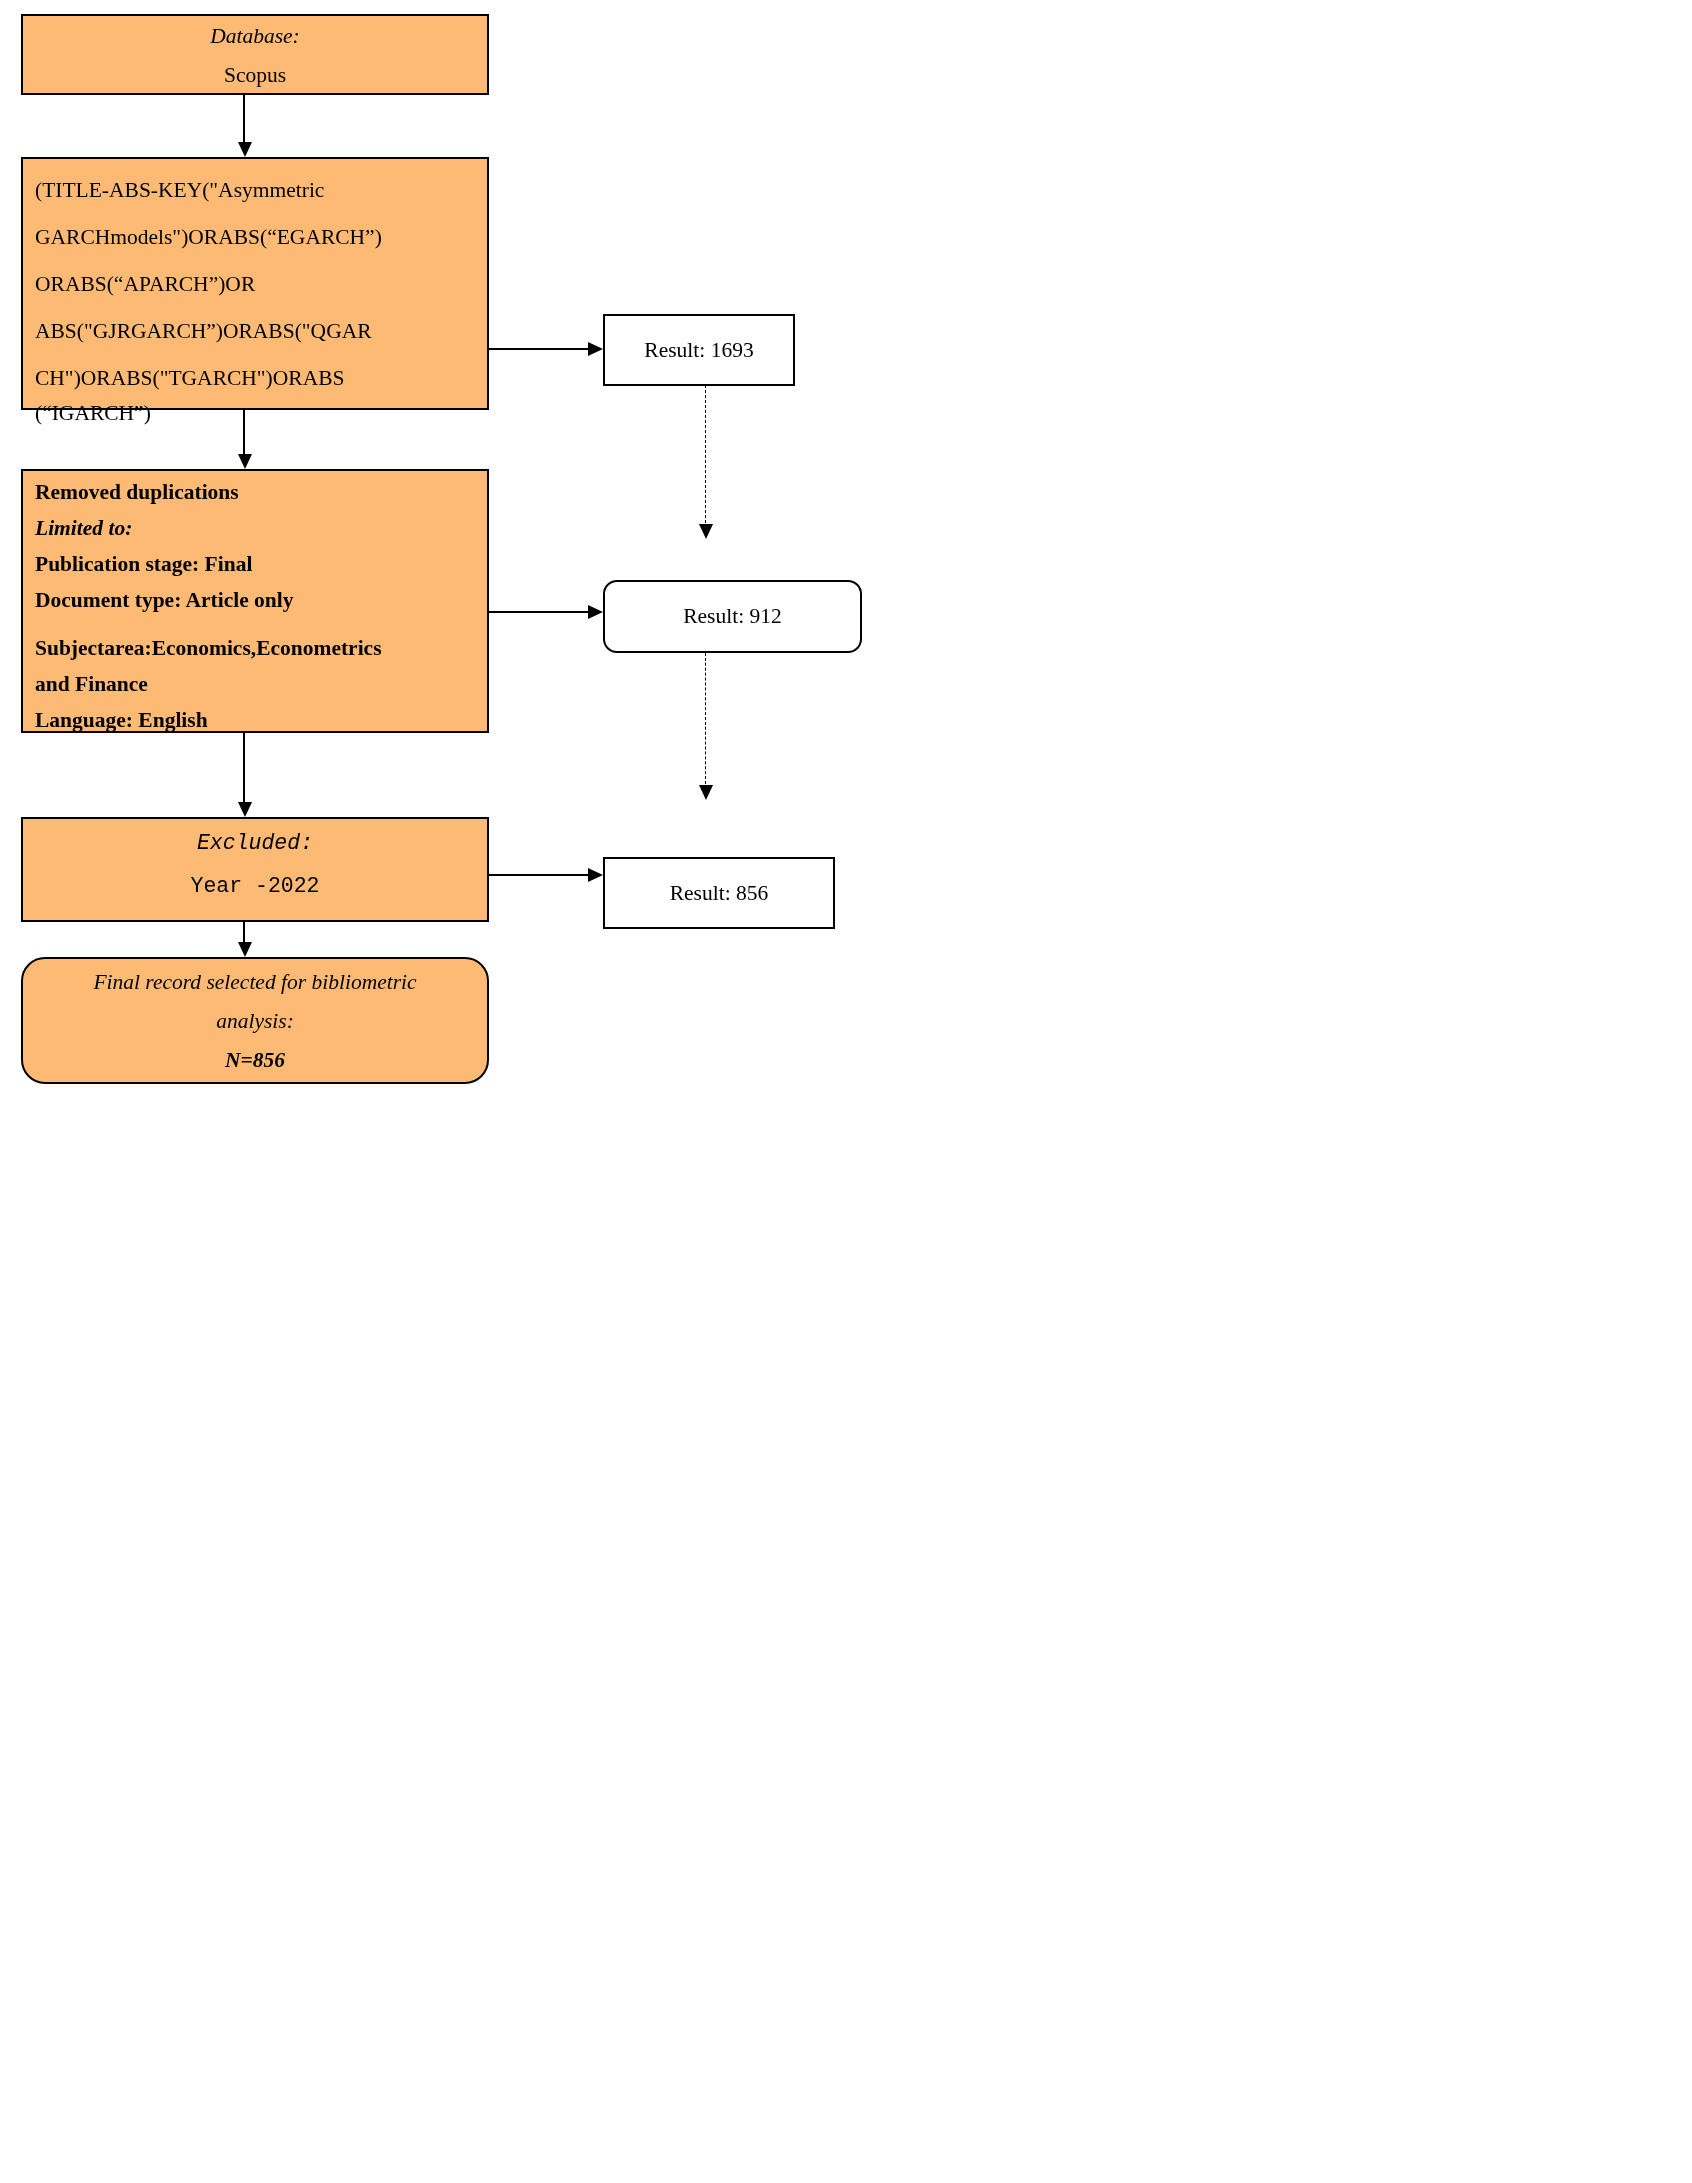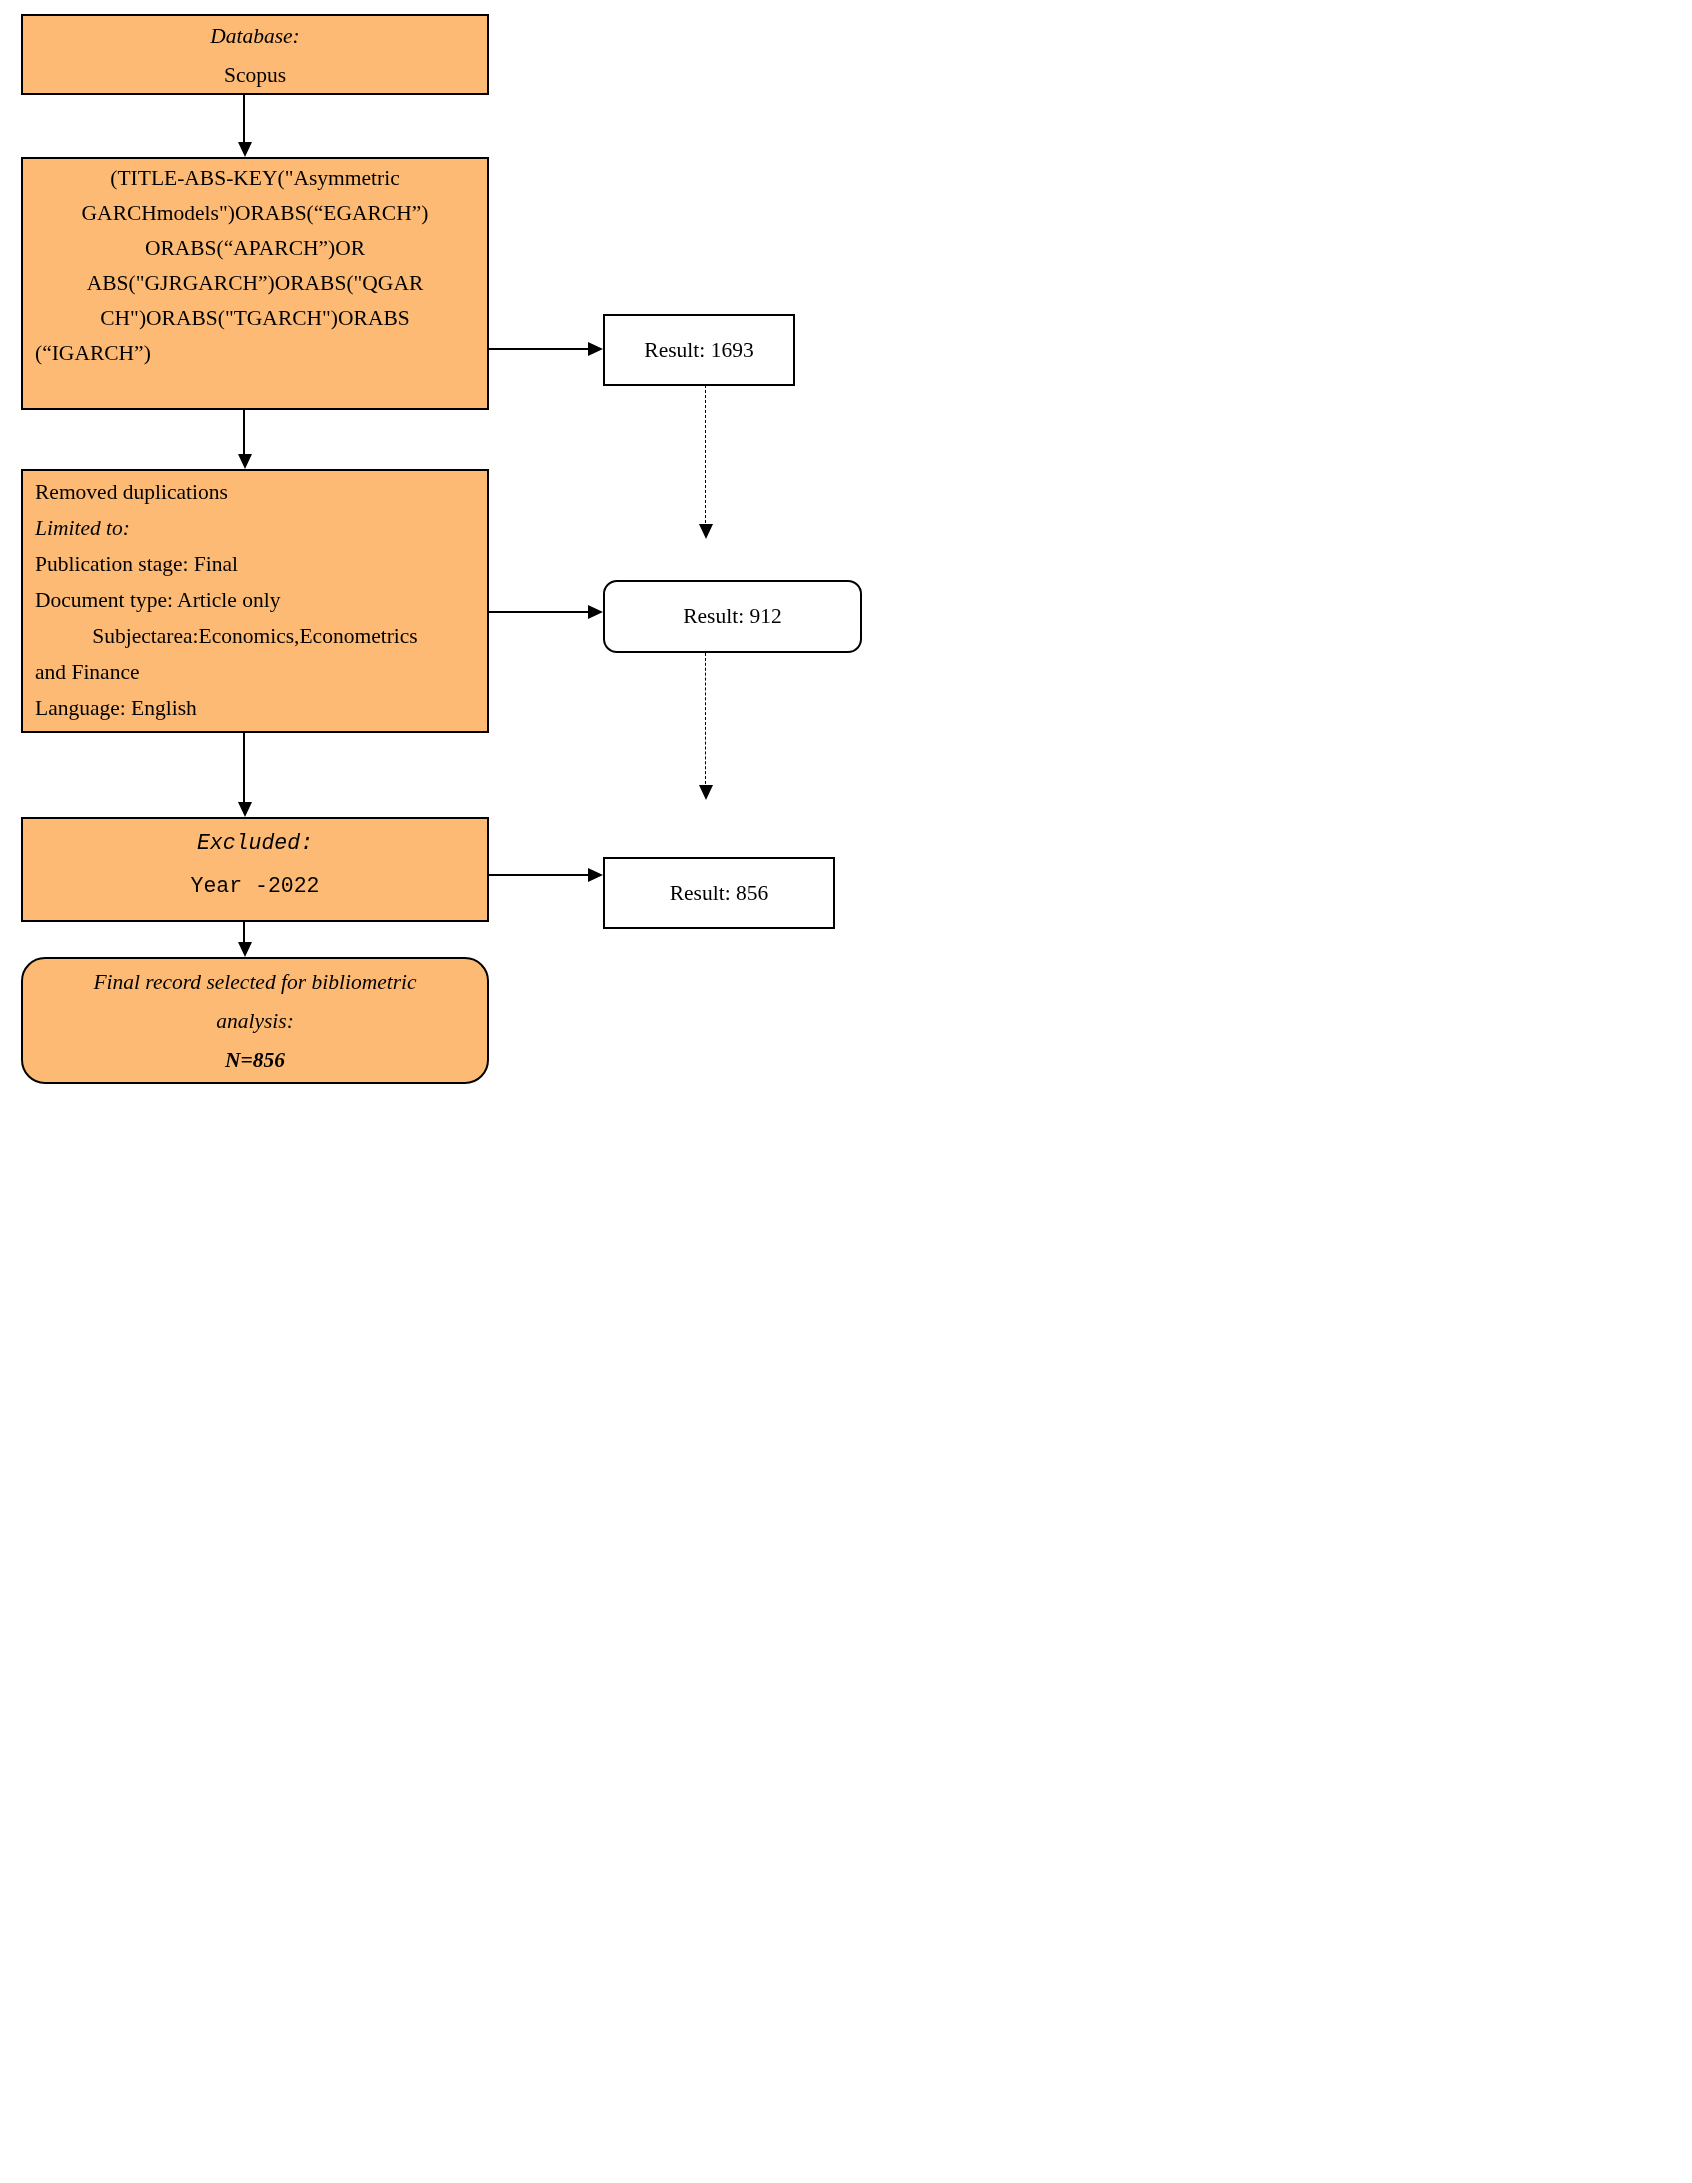--- a/index.html
+++ b/index.html
@@ -26,21 +26,21 @@
     align-items: center;
     justify-content: center;
     font-size: 21.5px;
   }
   .centered { text-align: center; }
   .textblock { font-size: 21.5px; }
   .line { line-height: 35px; white-space: pre; }
   .lines67 .line { line-height: 36px; }
   .lines72 .line { line-height: 39px; }
   .lines80 .line { line-height: 43px; font-family: Liberation Mono, monospace; }
-  .spread { display: flex; justify-content: center; white-space: normal; }
+  .spread { display: flex; justify-content: flex-start; white-space: normal; margin-top: 12px; }
   .italic { font-style: italic; }
   .bold { font-weight: bold; }
   
   .vshaft { position: absolute; width: 1.6px; background: #000000; }
   .vhead  { position: absolute; width: 0; height: 0;
             border-left: 7px solid transparent;
             border-right: 7px solid transparent;
             border-top: 15px solid #000000; }
   .hshaft { position: absolute; height: 2.2px; background: #000000; }
   .hhead  { position: absolute; width: 0; height: 0;
@@ -94,21 +94,21 @@
         <span>("TGARCH")</span>
         <span>OR</span>
         <span>ABS</span>
       </div>
       <div class="line">(“IGARCH”)</div>
     </div>
 
   <div class="vshaft" style="left:243px; top:410px; height:44px;"></div>
   <div class="vhead" style="left:238px; top:454px;"></div>
 
-  <div class="box textblock lines67" style="left:21px; top:469px; width:468px; height:264px; padding:3.2px 12px 0 12px;">
+  <div class="box textblock lines67" style="left:21px; top:469px; width:468px; height:264px; padding:3.2px 12px 0 12px;font-weight:bold;">
       <div class="line">Removed duplications</div>
       <div class="line italic">Limited to:</div>
       <div class="line">Publication stage: Final</div>
       <div class="line">Document type: Article only</div>
       <div class="line spread">
         <span>Subject</span>
         <span>area:</span>
         <span>Economics,</span>
         <span>Econometrics</span>
       </div>

